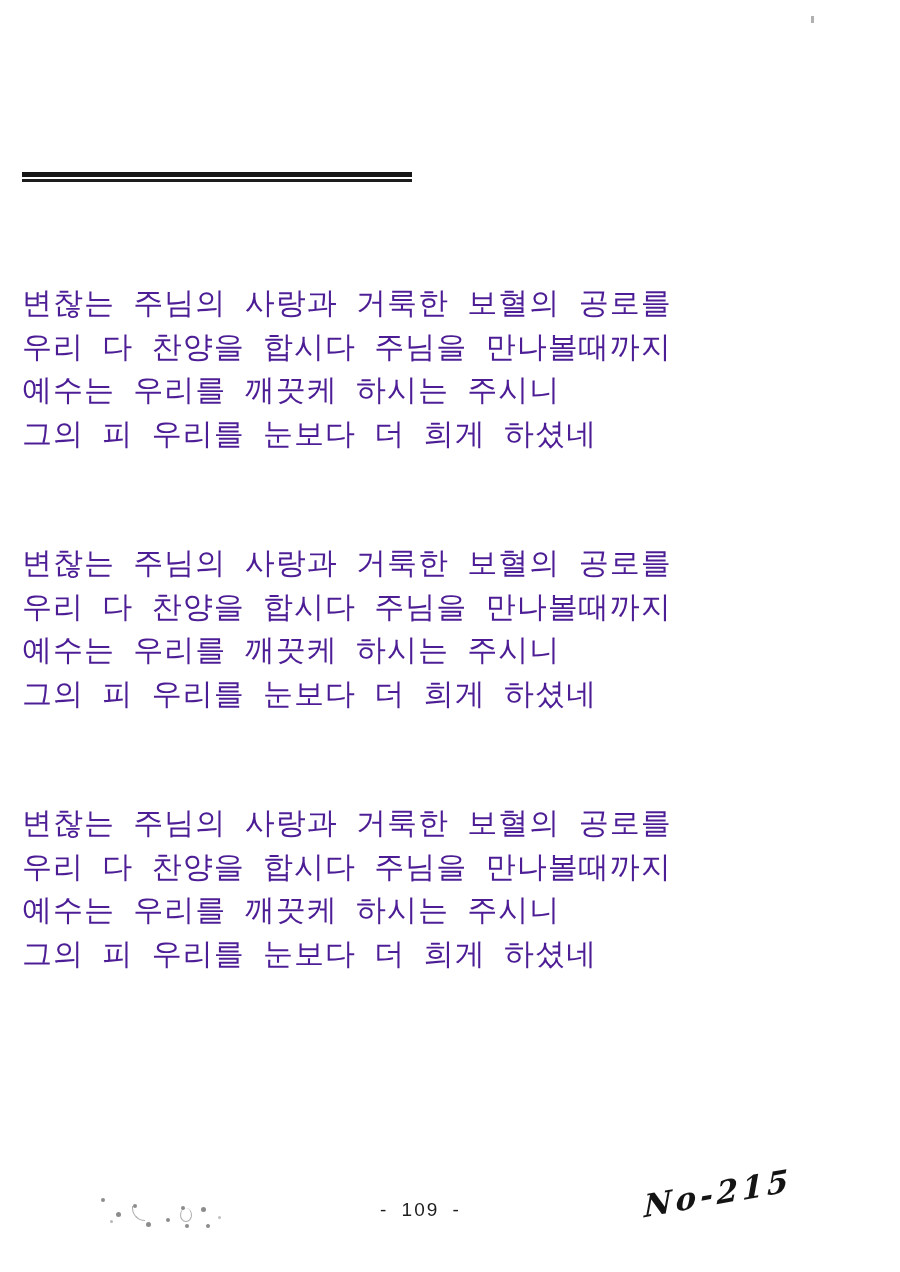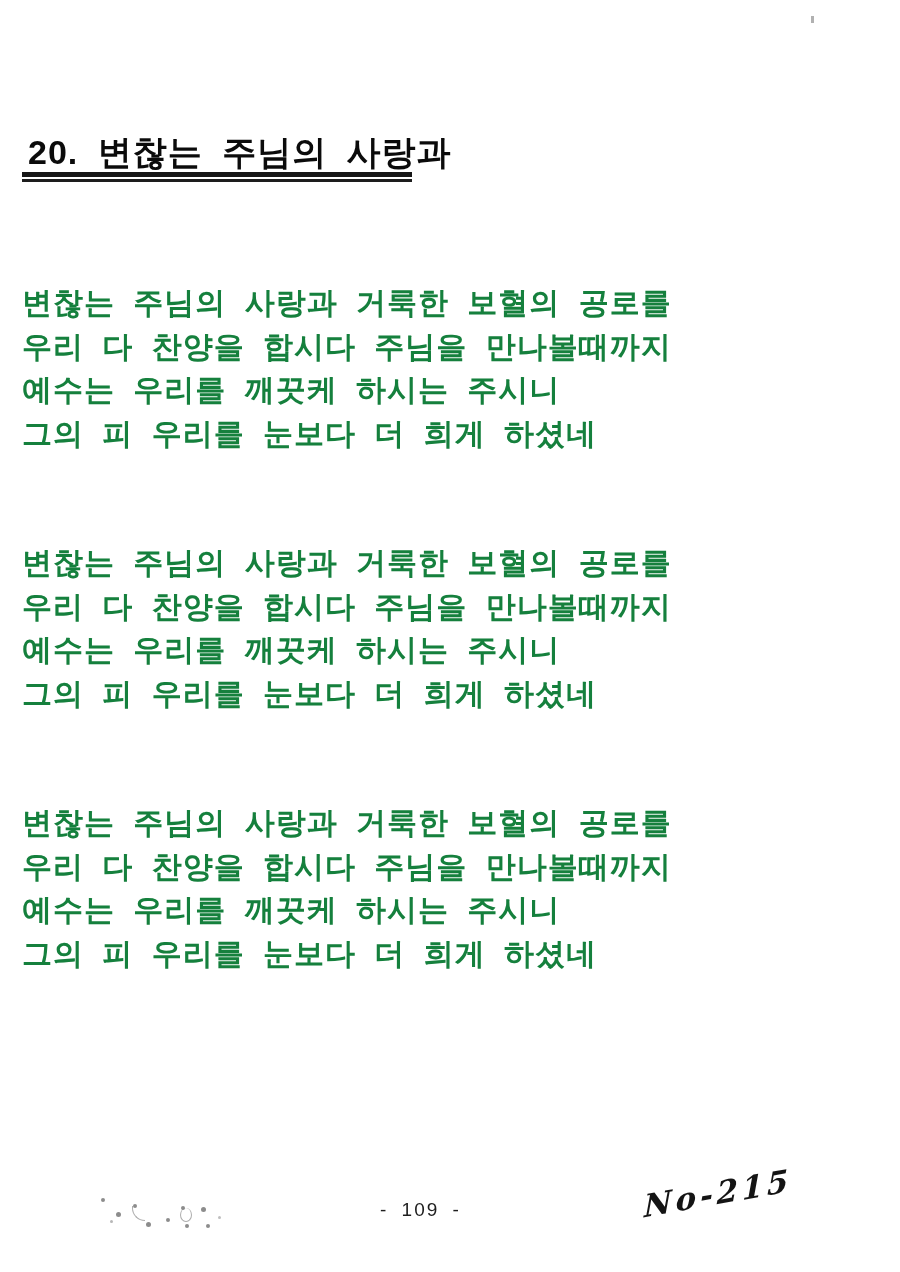--- a/index.html
+++ b/index.html
@@ -42,25 +42,25 @@
     border-bottom: 3px solid #1d1d1d;
   }
 
   
   .verse {
     position: absolute;
     left: 22px;
     margin: 0;
     font-size: 30px;
     line-height: 43.5px;
-    font-weight: bold;
+    font-weight: normal;
     letter-spacing: 1px;
     word-spacing: 9px;
     white-space: nowrap;
-    color: #15803d;
+    color: #4c1d95;
   }
   .verse-1 { top: 281px; }
   .verse-2 { top: 541px; }
   .verse-3 { top: 801px; }
 
   
   .page-number {
     position: absolute;
     left: 380px;
     top: 1183px;
@@ -119,21 +119,20 @@
     height: 7px;
     background: #979797;
     opacity: 0.75;
   }
 </style>
 </head>
 <body>
 
 <div class="page">
 
-  <h1 class="song-title">20. 변찮는 주님의 사랑과</h1>
   <div class="title-underline"></div>
 
   <div class="verse verse-1">
     <div>변찮는 주님의 사랑과 거룩한 보혈의 공로를</div>
     <div>우리 다 찬양을 합시다 주님을 만나볼때까지</div>
     <div>예수는 우리를 깨끗케 하시는 주시니</div>
     <div>그의 피 우리를 눈보다 더 희게 하셨네</div>
   </div>
 
   <div class="verse verse-2">

